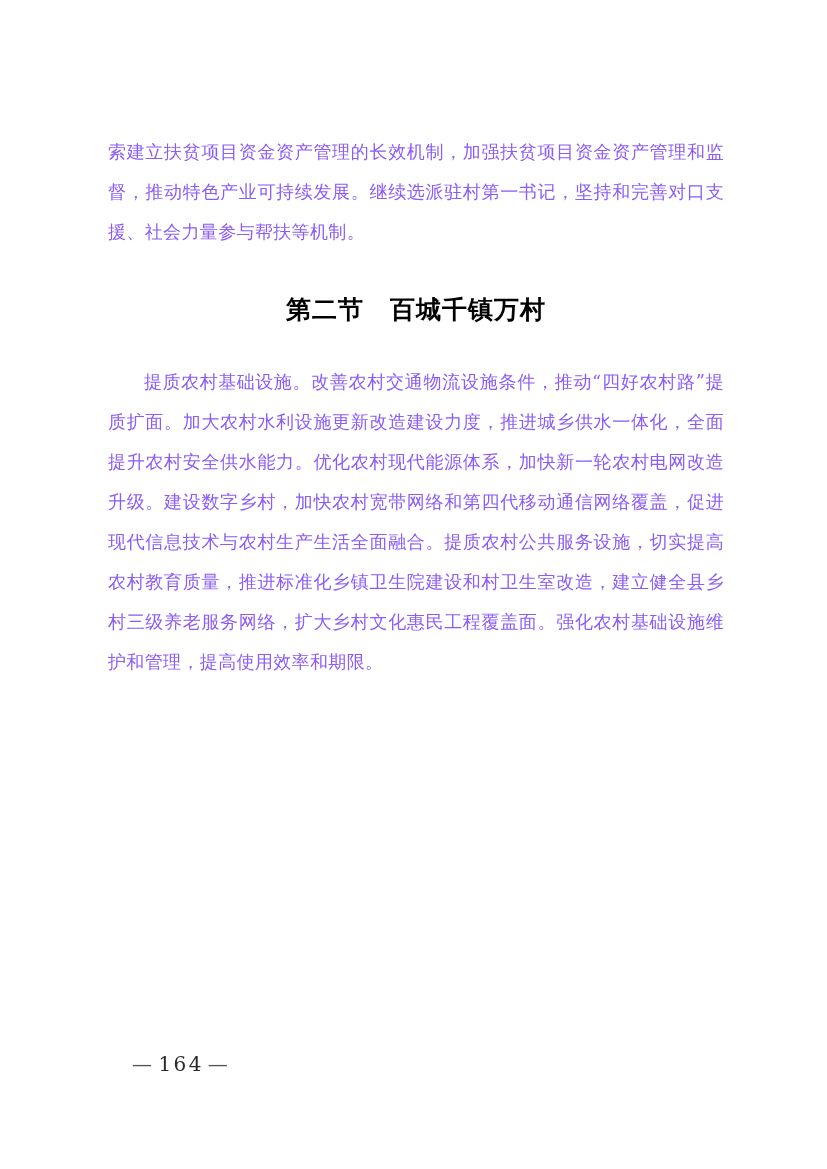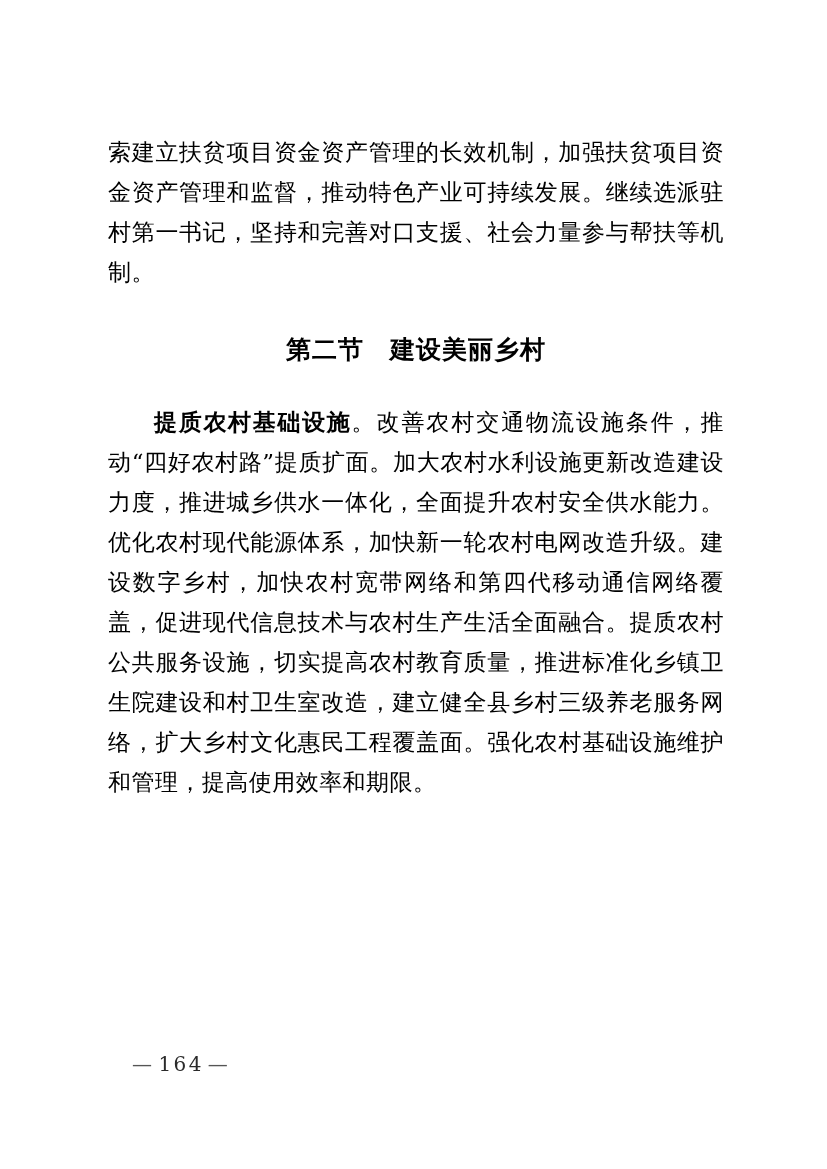--- a/index.html
+++ b/index.html
@@ -29,35 +29,35 @@
   .text-block {
     position: absolute;
     left: 108px;
     top: 132px;
     width: 616px;
   }
 
   
   .para {
     font-family: "DejaVu Serif", "Liberation Serif", serif;
-    font-size: 23px;
+    font-size: 18px;
     line-height: 40px;
     text-align: justify;
     text-justify: inter-ideograph;
     text-align-last: left;
     letter-spacing: 0.02em;
     margin: 0;
-    color: #000000;
+    color: #8b5cf6;
     word-break: break-all;
   }
   .para.indent {
     text-indent: 2em;
   }
   .para .lead {
-    font-weight: bold;
+    font-weight: normal;
     letter-spacing: 0.01em;
   }
 
   
   .section-heading {
     font-family: "DejaVu Sans", "Liberation Sans", sans-serif;
     font-size: 25px;
     font-weight: bold;
     text-align: center;
     line-height: 40px;
@@ -93,21 +93,21 @@
 <body>
 
 <div class="page">
 
   <div class="text-block">
 
     <p class="para">索建立扶贫项目资金资产管理的长效机制，加强扶贫项目资金资产管理和监督，推动特色产业可持续发展。继续选派驻村第一书记，坚持和完善对口支援、社会力量参与帮扶等机制。</p>
 
     <div class="gap-before-heading"></div>
 
-    <h2 class="section-heading">第二节　建设美丽乡村</h2>
+    <h2 class="section-heading">第二节　百城千镇万村</h2>
 
     <div class="gap-after-heading"></div>
 
     <p class="para indent"><span class="lead">提质农村基础设施</span><span>。改善农村交通物流设施条件，推动“四好农村路”提质扩面。加大农村水利设施更新改造建设力度，推进城乡供水一体化，全面提升农村安全供水能力。优化农村现代能源体系，加快新一轮农村电网改造升级。建设数字乡村，加快农村宽带网络和第四代移动通信网络覆盖，促进现代信息技术与农村生产生活全面融合。提质农村公共服务设施，切实提高农村教育质量，推进标准化乡镇卫生院建设和村卫生室改造，建立健全县乡村三级养老服务网络，扩大乡村文化惠民工程覆盖面。强化农村基础设施维护和管理，提高使用效率和期限。</span></p>
 
     <div class="gap-small"></div>
 
 
   </div>
 

